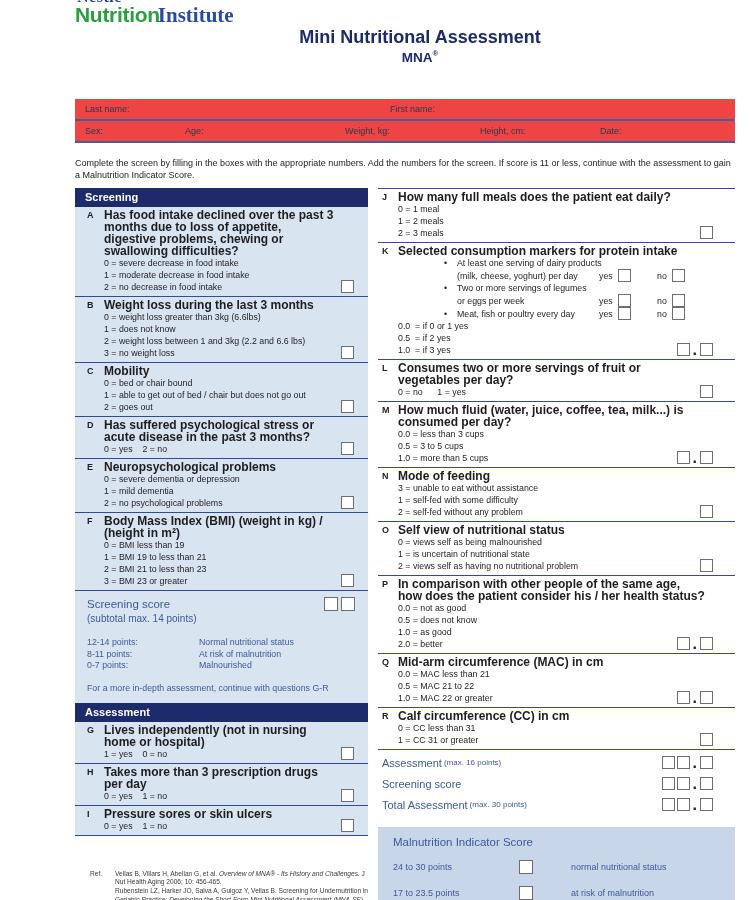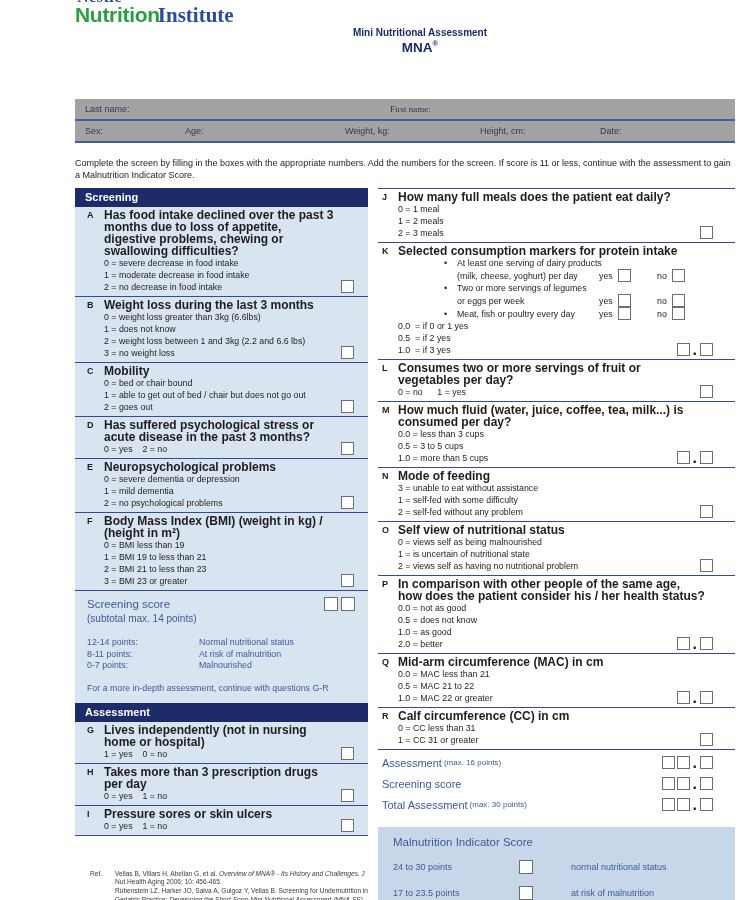--- a/index.html
+++ b/index.html
@@ -9,26 +9,26 @@
   
   .logo { position:absolute; left:75px; top:-10px; }
   .logo-top { font-family:"Liberation Serif","DejaVu Serif",serif; font-weight:bold; color:#1b3f94;
               font-size:16px; line-height:14px; margin-left:2px; letter-spacing:.5px; }
   .logo-main { font-size:21px; line-height:22px; }
   .lg-green { color:#27a03d; font-weight:bold; letter-spacing:-0.3px; }
   .lg-blue  { font-family:"Liberation Serif","DejaVu Serif",serif; font-weight:bold; color:#2b4ba0; margin-left:-2px; }
 
   
   .title { position:absolute; left:245px; top:27px; width:350px; text-align:center; color:#1b2a6b; font-weight:bold; }
-  .title-l1 { font-size:10px; }
+  .title-l1 { font-size:18px; }
   .title-l2 { font-size:13.5px; margin-top:1px; }
   .title-l2 sup { font-size:7.5px; }
 
   
-  .ptable { position:absolute; left:75px; top:99px; width:660px; background:#a3a3a3; font-size:9px; color:#2c3950; }
+  .ptable { position:absolute; left:75px; top:99px; width:660px; background:#ef4444; font-size:9px; color:#2c3950; }
   .p-row { display:flex; align-items:center; height:22px; border-bottom:2px solid #41609f; padding-left:10px; box-sizing:border-box; }
   .p-cell { display:inline-block; }
 
   
   .instr { position:absolute; left:75px; top:157px; width:656px; font-size:9px; line-height:12px; color:#1d1d1f; }
 
   
   .cols { position:absolute; left:75px; top:188px; width:660px; display:flex; gap:10px; align-items:flex-start; }
   .col-left { width:293px; }
   .col-right { width:357px; }
@@ -105,21 +105,21 @@
   </div>
 
   <div class="title">
     <div class="title-l1">Mini Nutritional Assessment</div>
     <div class="title-l2"><span>MNA</span><sup>®</sup></div>
   </div>
 
   <div class="ptable" id="ptable">
       <div class="p-row">
         <span class="p-cell" style="width: 305px;">Last name:</span>
-        <span class="p-cell" style="flex: 1 1 0%; font-family: Liberation Serif, serif;">First name:</span>
+        <span class="p-cell" style="flex: 1 1 0%;">First name:</span>
       </div>
       <div class="p-row">
         <span class="p-cell" style="width: 100px;">Sex:</span>
         <span class="p-cell" style="width: 160px;">Age:</span>
         <span class="p-cell" style="width: 135px;">Weight, kg:</span>
         <span class="p-cell" style="width: 120px;">Height, cm:</span>
         <span class="p-cell" style="flex: 1 1 0%;">Date:</span>
       </div>
     </div>
 

